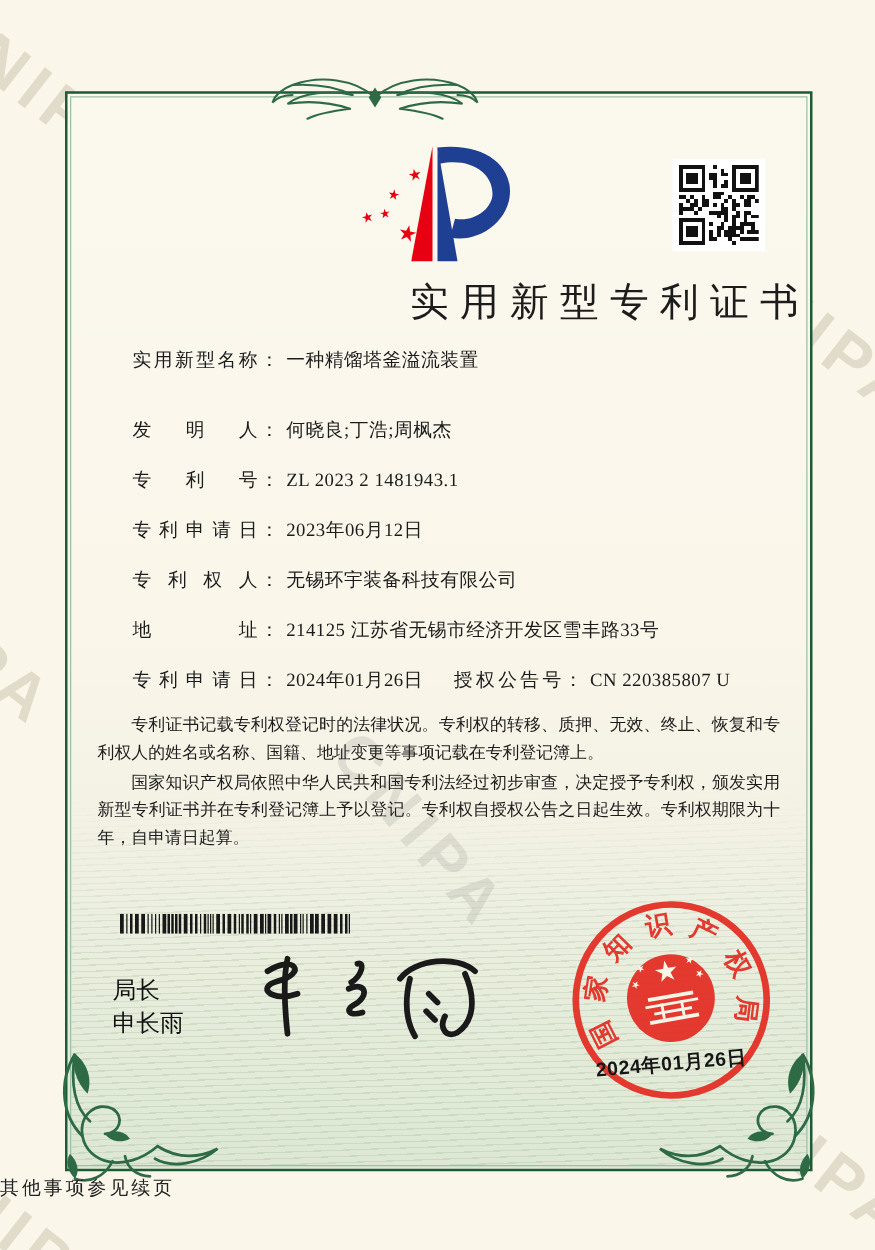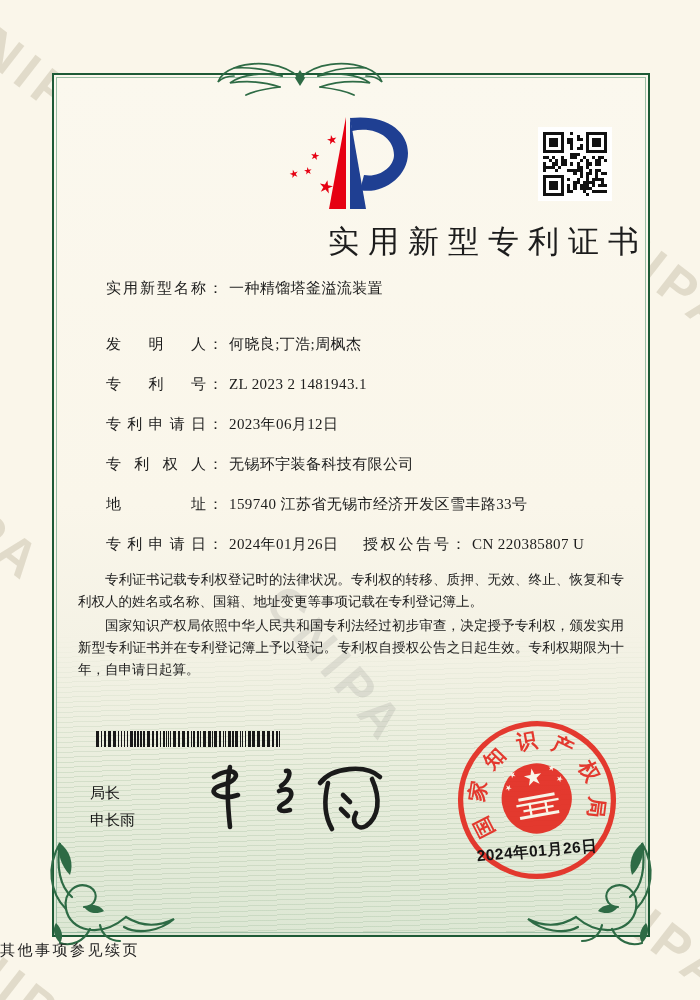--- a/index.html
+++ b/index.html
@@ -53,21 +53,21 @@
   .colon{margin:0 6px 0 2px}
   .val{letter-spacing:.4px}
   .pair2{position:absolute;left:257px;top:0}
   .pair2 .lbl{width:86px}
   .paras{position:absolute;left:24px;right:24px;top:494px;z-index:2;
       font-size:13.5px;line-height:22px;text-align:justify}
   .paras p{margin:0;text-indent:2em}
   .paras p+p{margin-top:2px}
   .barcode{position:absolute;left:42px;top:656px;width:188px;height:16px;z-index:2}
   .director{position:absolute;left:36px;top:704px;z-index:2;
-      font-family:"Liberation Sans","DejaVu Sans",sans-serif;font-size:15px;line-height:27px;color:#111}
+      font-family:"Liberation Sans","DejaVu Sans",sans-serif;font-size:19px;line-height:27px;color:#111}
   .sig{position:absolute;left:138px;top:680px;width:204px;height:82px;z-index:2}
   .seal{position:absolute;left:399px;top:641px;width:168px;height:168px;transform:rotate(-10deg);z-index:3}
   .sealdate{position:absolute;left:402px;top:766px;width:162px;text-align:center;z-index:4;
       font-family:"Liberation Sans","DejaVu Sans",sans-serif;
       font-size:15.5px;font-weight:bold;color:#161616;transform:rotate(-5deg);letter-spacing:.5px}
   .pageinfo{position:absolute;left:0;right:0;top:820px;text-align:center;font-size:12.5px;z-index:2}
   .footer{position:absolute;left:0;right:0;top:941px;z-index:1;
       font-size:15px;letter-spacing:2.5px;color:#222}
 </style>
 </head>
@@ -283,21 +283,21 @@
     <div class="frow" style="top:96px">
       <span class="lbl">专利号</span><span class="colon">：</span><span class="val">ZL 2023 2 1481943.1</span>
     </div>
     <div class="frow" style="top:136px">
       <span class="lbl">专利申请日</span><span class="colon">：</span><span class="val">2023年06月12日</span>
     </div>
     <div class="frow" style="top:176px">
       <span class="lbl">专利权人</span><span class="colon">：</span><span class="val">无锡环宇装备科技有限公司</span>
     </div>
     <div class="frow" style="top:216px">
-      <span class="lbl">地址</span><span class="colon">：</span><span class="val">159740 江苏省无锡市经济开发区雪丰路33号</span>
+      <span class="lbl">地址</span><span class="colon">：</span><span class="val">214125 江苏省无锡市经济开发区雪丰路33号</span>
     </div>
     <div class="frow" style="top:256px">
       <span class="lbl">专利申请日</span><span class="colon">：</span><span class="val">2024年01月26日</span>
       <span class="pair2">
         <span class="lbl">授权公告号</span><span class="colon">：</span><span class="val">CN 220385807 U</span>
       </span>
     </div>
   </div>
 
   <div class="paras">

